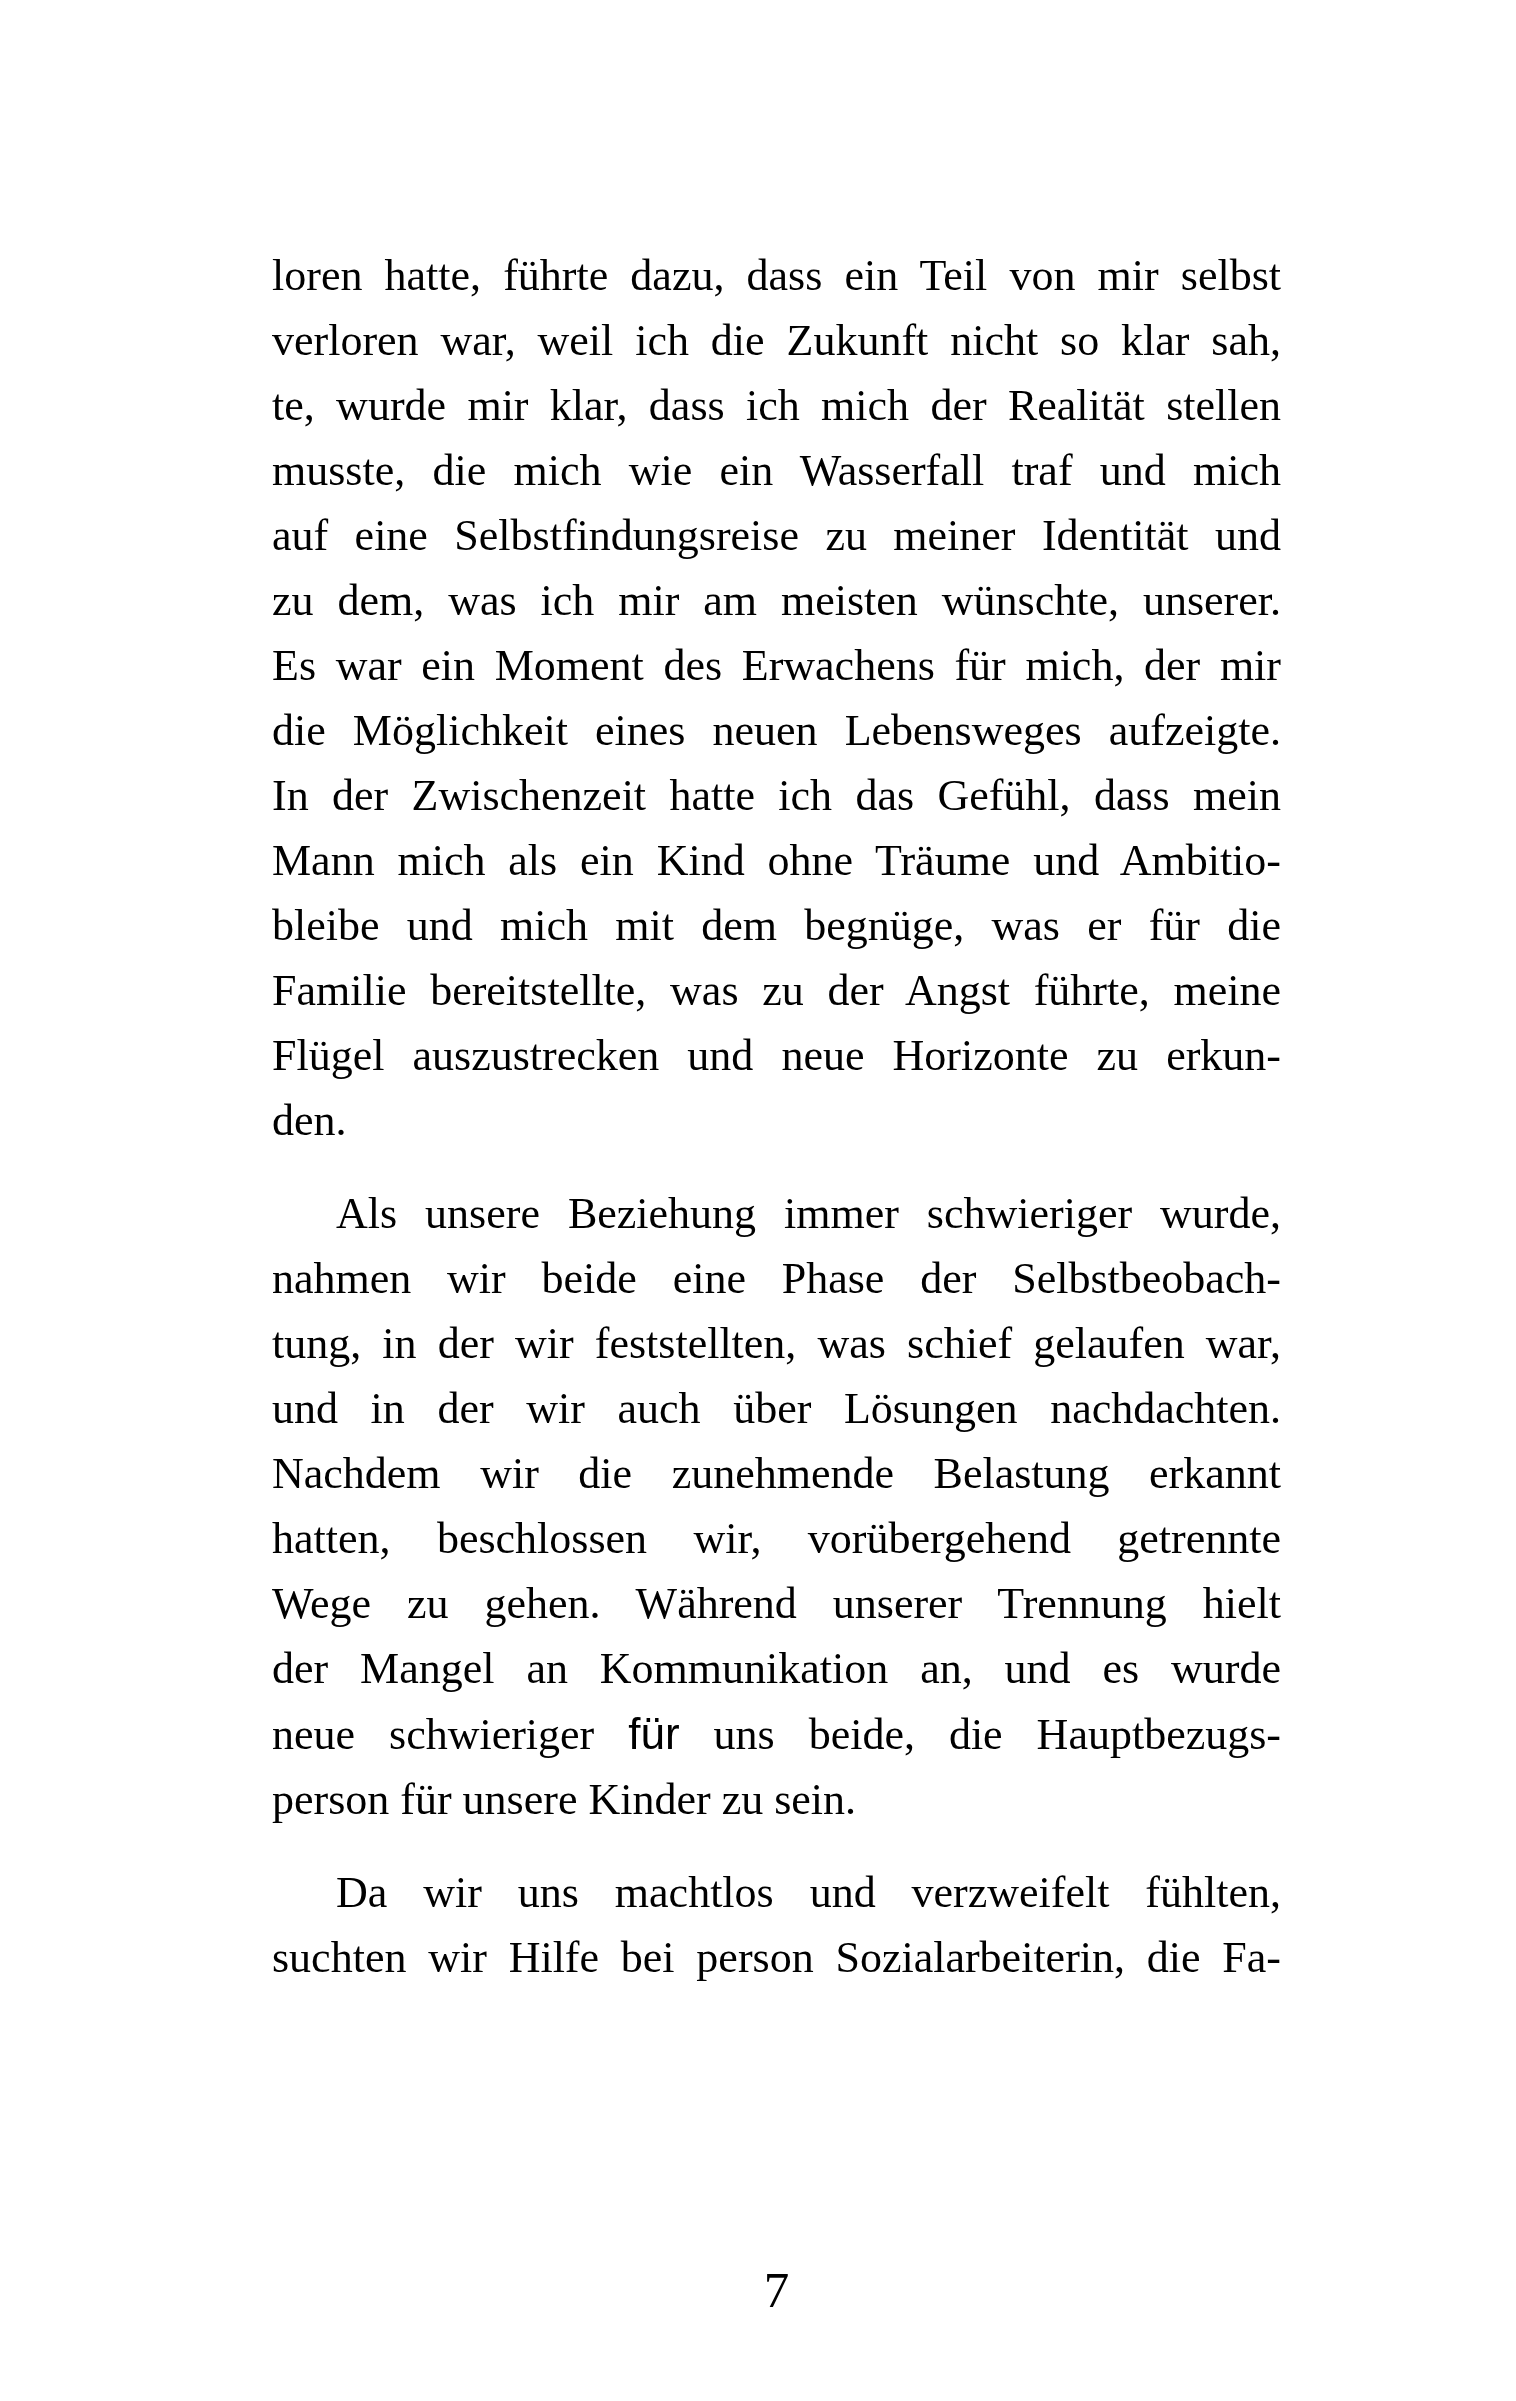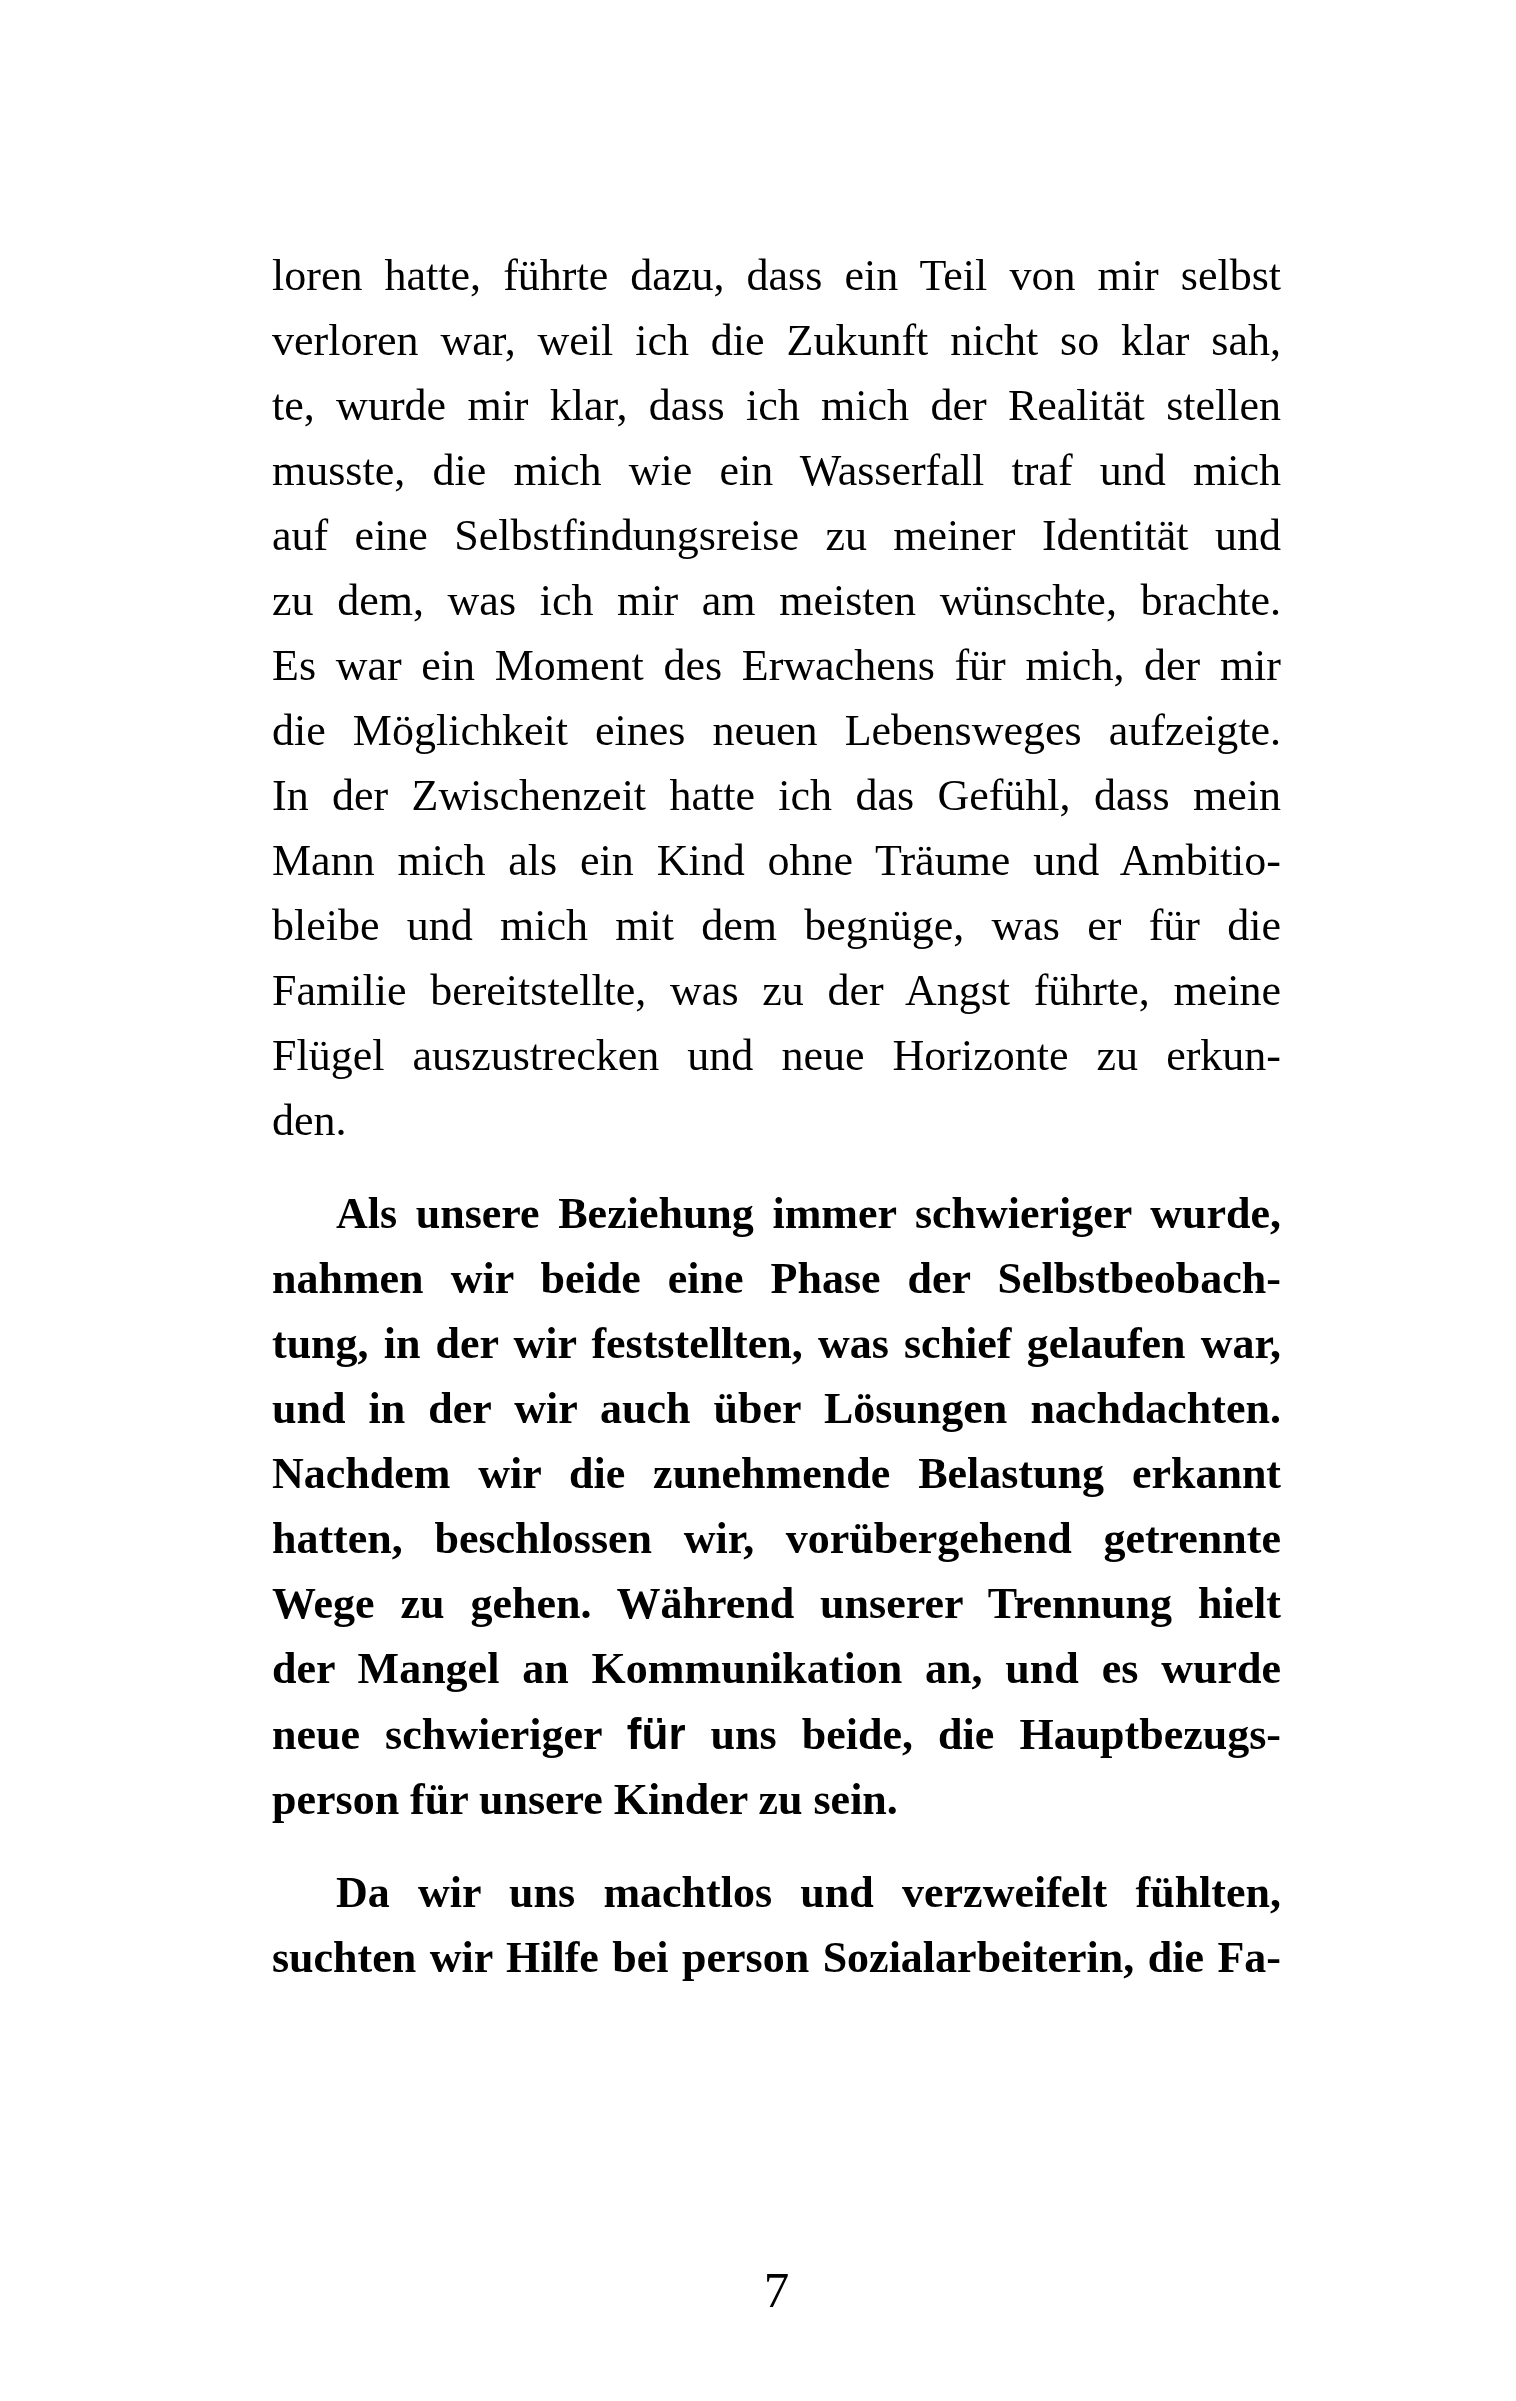--- a/index.html
+++ b/index.html
@@ -14,21 +14,21 @@
   }
   .text-block {
     position: absolute;
     left: 272px;
     top: 243px;
     width: 1009px;
     font-size: 44px;
     line-height: 65px;
   }
   .paragraph { margin: 0; }
-  .paragraph + .paragraph { margin-top: 28px; font-weight: bold; }
+  .paragraph + .paragraph { margin-top: 28px; }
   .line {
     text-align: justify;
     text-align-last: justify;
   }
   .line.indent { padding-left: 64px; }
   .line.flush { text-align-last: left; }
   .seg-sans { font-family: "Liberation Sans", "DejaVu Sans", sans-serif; }
   .page-number {
     position: absolute;
     left: 272px;
@@ -43,21 +43,21 @@
 <body>
 
 <div class="page" style="background: rgb(255, 255, 255); color: rgb(0, 0, 0);">
   <div class="text-block">
       <div class="paragraph">
         <div class="line">loren hatte, führte dazu, dass ein Teil von mir selbst</div>
         <div class="line">verloren war, weil ich die Zukunft nicht so klar sah,</div>
         <div class="line">te, wurde mir klar, dass ich mich der Realität stellen</div>
         <div class="line">musste, die mich wie ein Wasserfall traf und mich</div>
         <div class="line">auf eine Selbstfindungsreise zu meiner Identität und</div>
-        <div class="line">zu dem, was ich mir am meisten wünschte, brachte.</div>
+        <div class="line">zu dem, was ich mir am meisten wünschte, unserer.</div>
         <div class="line">Es war ein Moment des Erwachens für mich, der mir</div>
         <div class="line">die Möglichkeit eines neuen Lebensweges aufzeigte.</div>
         <div class="line">In der Zwischenzeit hatte ich das Gefühl, dass mein</div>
         <div class="line">Mann mich als ein Kind ohne Träume und Ambitio-</div>
         <div class="line">bleibe und mich mit dem begnüge, was er für die</div>
         <div class="line">Familie bereitstellte, was zu der Angst führte, meine</div>
         <div class="line">Flügel auszustrecken und neue Horizonte zu erkun-</div>
         <div class="line flush">den.</div>
       </div>
       <div class="paragraph">

